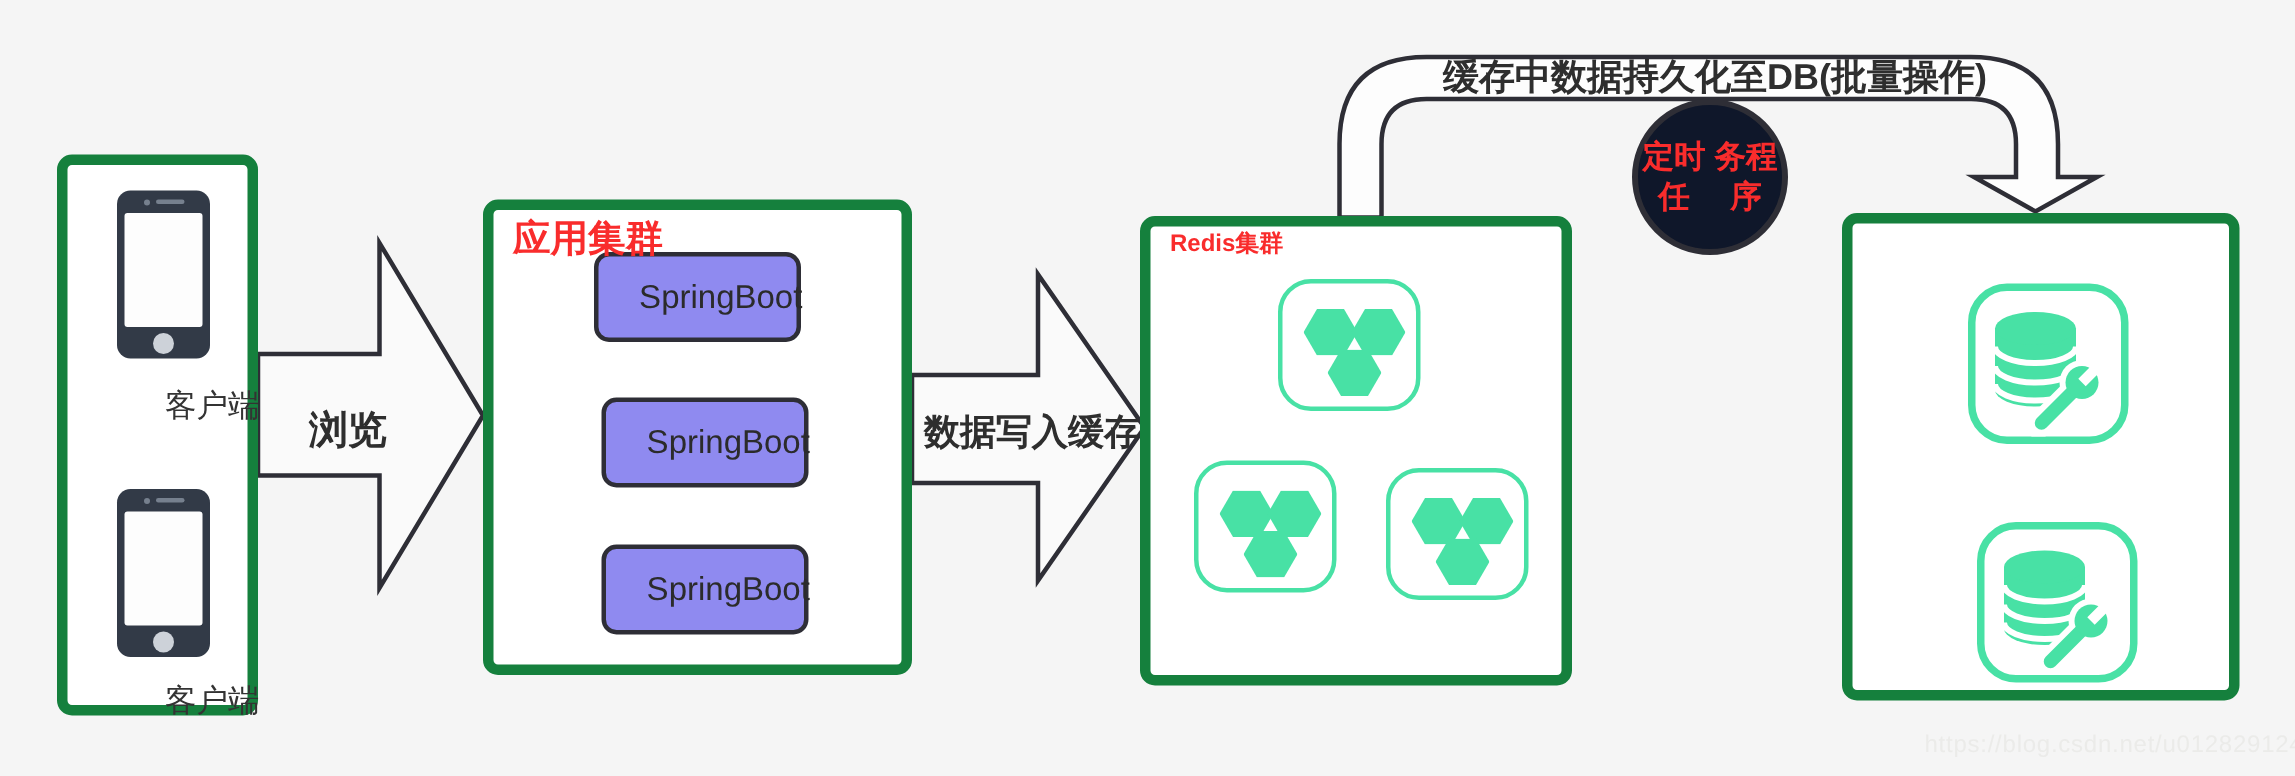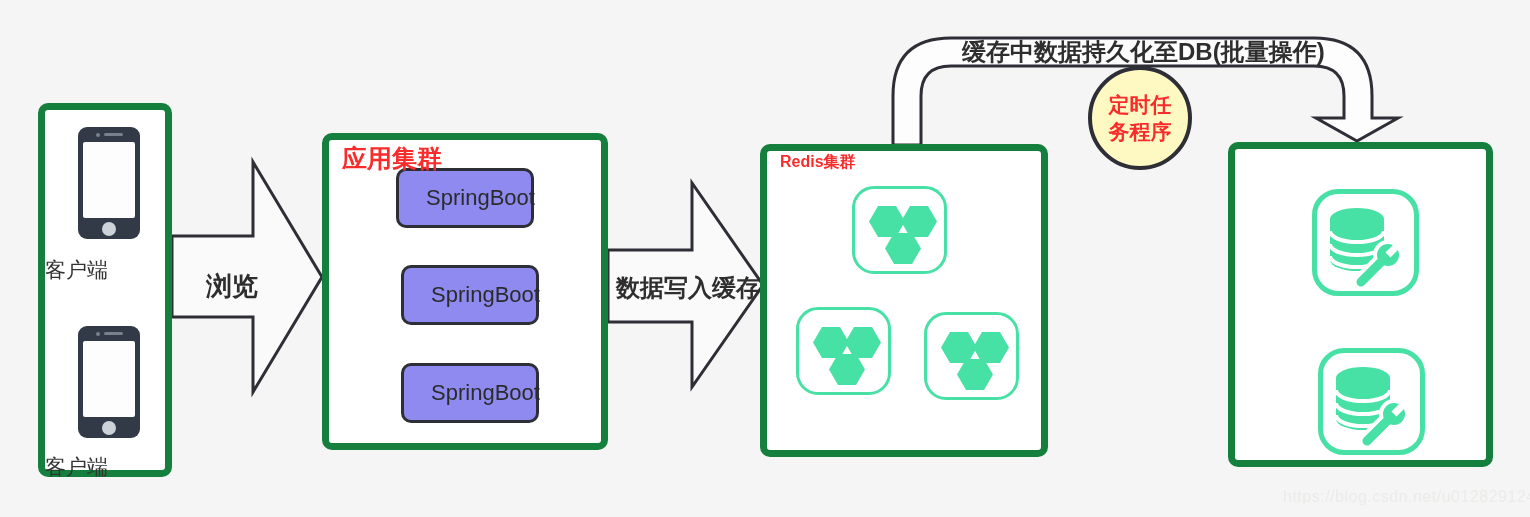--- a/index.html
+++ b/index.html
@@ -27,21 +27,21 @@
     font-size: 16px; white-space: nowrap;
     z-index: 3;
   }
 
   
   .phone { position: absolute; width: 62px; height: 112px; background: #323a47; border-radius: 9px; }
   .phone .screen  { position: absolute; left: 5px; right: 5px; top: 15px; bottom: 21px; background: #fdfdfd; border-radius: 2px; }
   .phone .speaker { position: absolute; top: 6px; left: 26px; width: 19px; height: 3px; border-radius: 2px; background: #76808e; }
   .phone .cam     { position: absolute; top: 6px; left: 18px; width: 4px; height: 4px; border-radius: 50%; background: #76808e; }
   .phone .home    { position: absolute; bottom: 3px; left: 50%; margin-left: -7px; width: 14px; height: 14px; border-radius: 50%; background: #cdd2d9; }
-  .dev-label { position: absolute; left: 0; width: 128px; text-align: left; font-size: 21px; color: #333; }
+  .dev-label { position: absolute; left: 0; width: 128px; text-align: right; font-size: 21px; color: #333; }
 
   
   .sb-node {
     position: absolute; width: 138px; height: 60px;
     background: #8f8af0; border: 3px solid #2e2e36; border-radius: 10px;
     display: flex; align-items: center; justify-content: center;
     font-size: 22px; color: #2b2b2b; padding-left: 31px;
   }
 
   
@@ -58,22 +58,22 @@
   
   .arrow-label { position: absolute; z-index: 3; font-weight: bold; color: #2e2e2e; text-align: center; white-space: nowrap; }
   .browse-label  { left: 172px; top: 269px; width: 120px; font-size: 26px; }
   .write-label   { left: 606px; top: 272px; width: 164px; font-size: 24px; font-family: Liberation Serif, serif; }
   .persist-label { left: 962px; top: 39px;  width: 360px; font-size: 24px; line-height: 26px; }
 
   
   .timer-circle {
     position: absolute; z-index: 3;
     left: 1088px; top: 66px; width: 104px; height: 104px;
-    background: #fef9c3; border: 4px solid #2e2e36; border-radius: 50%;
-    display: flex; flex-direction: column; align-items: center; justify-content: center;
+    background: #0f172a; border: 4px solid #2e2e36; border-radius: 50%;
+    display: flex; align-items: center; justify-content: center;
     font-weight: bold; font-size: 21px; line-height: 27px; color: #f92c2c;
     text-align: center;
   }
 
   .watermark { position: absolute; left: 1283px; top: 488px; z-index: 0;
                font-size: 16px; color: #ebebe9; letter-spacing: 0.5px; white-space: nowrap; }
 </style>
 </head>
 <body>
 

